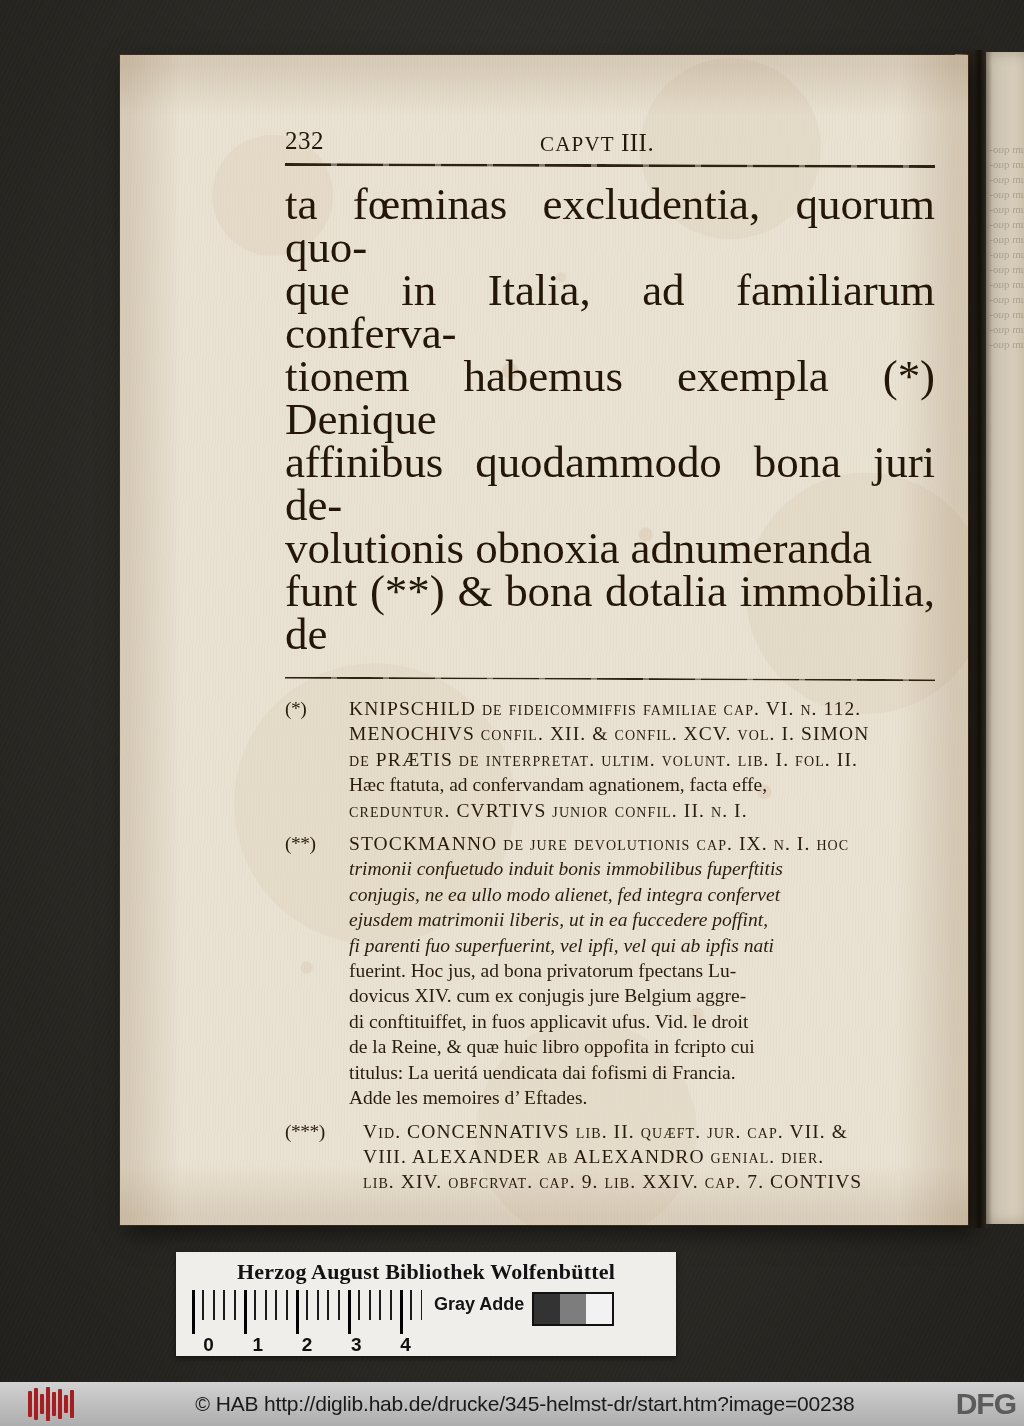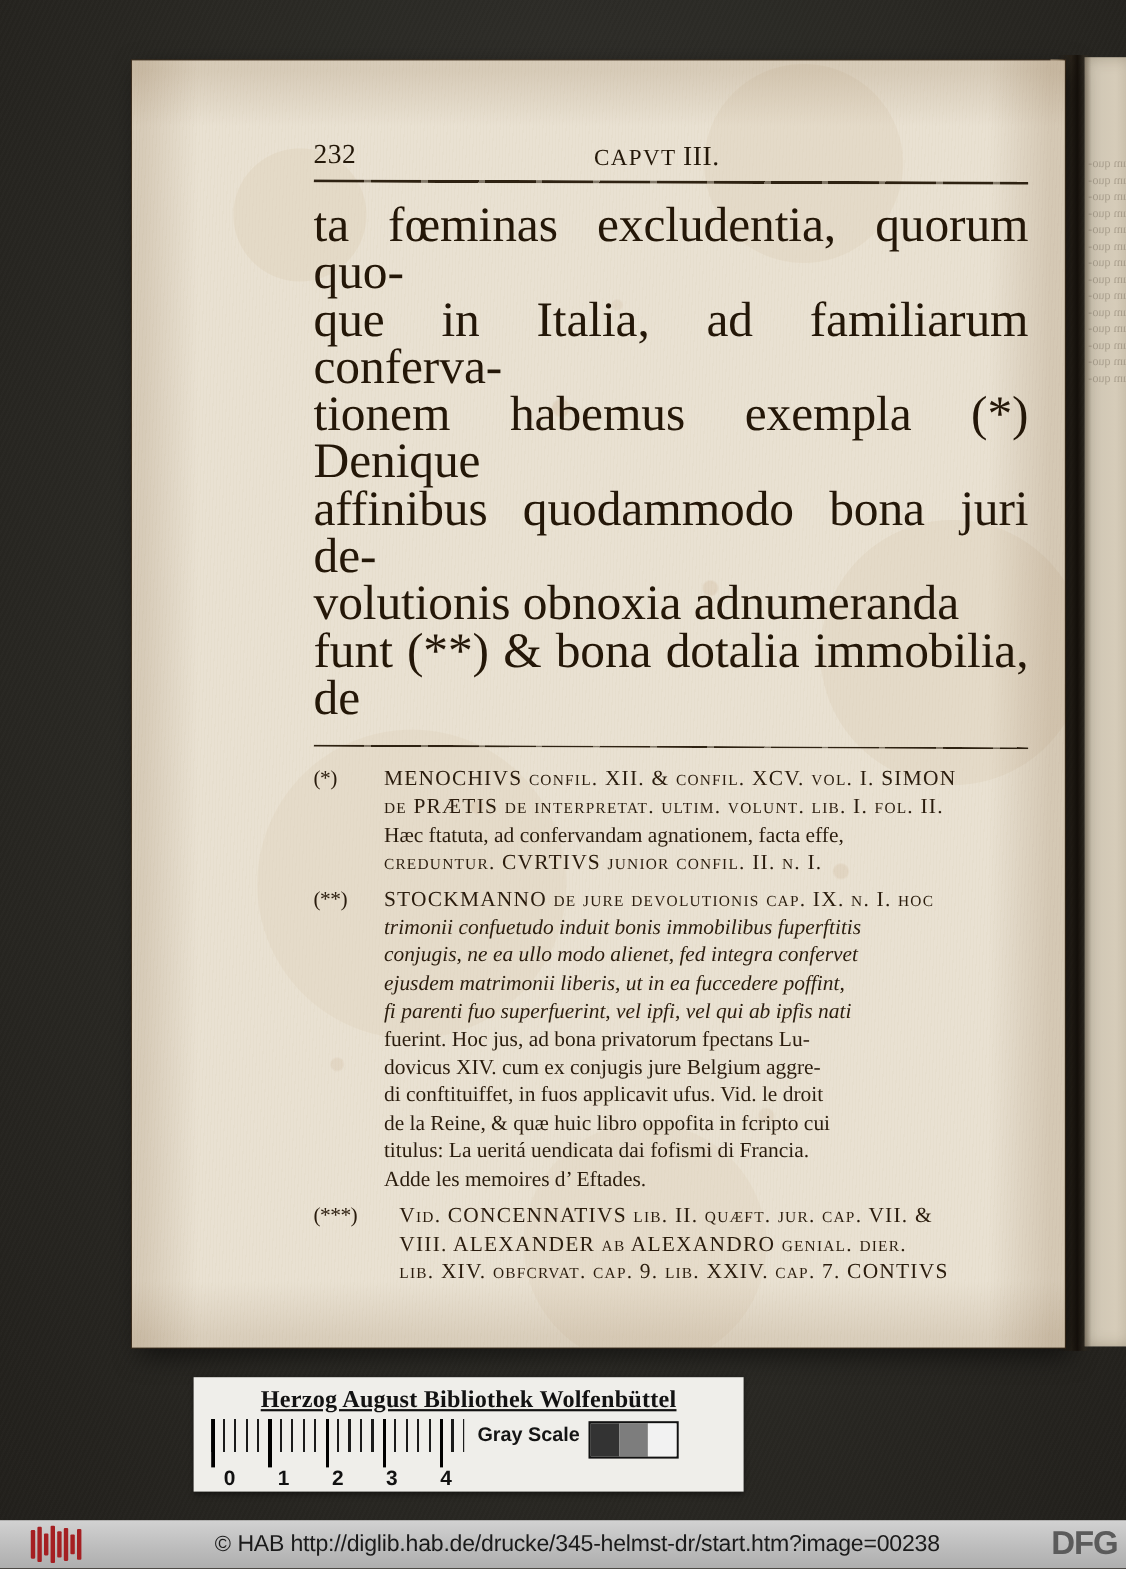--- a/index.html
+++ b/index.html
@@ -88,21 +88,21 @@
   .note .txt{flex:1 1 auto;text-align:justify;}
   .note .txt .l{display:block;white-space:nowrap;}
   .note .txt .l.last{text-align:left;}
   .sc{font-variant:small-caps;letter-spacing:1.1px;}
   .it{font-style:italic;}
 
   
   .target{position:absolute;left:176px;top:1252px;width:500px;height:104px;
     background:#efeeea;box-shadow:0 2px 5px rgba(0,0,0,.5);}
   .target .tgt-title{text-align:center;font-family:"Liberation Serif",serif;
-    font-weight:bold;font-size:22px;color:#121212;margin-top:7px;letter-spacing:.2px;text-decoration:underline;}
+    font-weight:bold;font-size:22px;color:#121212;margin-top:7px;letter-spacing:.2px;}
   .target .tgt-row{display:flex;align-items:flex-start;margin-top:5px;padding:0 10px;}
   .ruler{position:relative;width:230px;height:64px;margin-left:6px;}
   .ruler .ticks{position:absolute;left:0;top:0;width:230px;height:30px;
     background:repeating-linear-gradient(90deg,#1b1b1b 0 2px,rgba(0,0,0,0) 2px 10.4px);}
   .ruler .majors{position:absolute;left:0;top:0;width:230px;height:44px;
     background:repeating-linear-gradient(90deg,#000 0 3px,rgba(0,0,0,0) 3px 52px);}
   .ruler .nums{position:absolute;left:-8px;top:44px;width:246px;display:flex;}
   .ruler .nums span{width:52px;text-align:center;font-family:"Liberation Sans",sans-serif;
     font-weight:bold;font-size:19px;color:#111;}
   .grayscale-lab{font-family:"Liberation Sans",sans-serif;font-weight:bold;font-size:18px;
@@ -176,20 +176,21 @@
 
       <div class="rulewrap2">
         <div class="rule thin"></div>
       </div>
 
       <div class="notes">
 
         <div class="note n1">
           <span class="mark">(*)</span>
           <span class="txt">
+            <span class="l sc">KNIPSCHILD de fideicommiffis familiae cap. VI. n. 112.</span>
             <span class="l sc">MENOCHIVS confil. XII. &amp; confil. XCV. vol. I. SIMON</span>
             <span class="l sc">de PRÆTIS de interpretat. ultim. volunt. lib. I. fol. II.</span>
             <span class="l">Hæc ftatuta, ad confervandam agnationem, facta effe,</span>
             <span class="l last sc">creduntur.  CVRTIVS junior confil. II. n. I.</span>
           </span>
         </div>
 
         <div class="note n2">
           <span class="mark">(**)</span>
           <span class="txt">
@@ -228,21 +229,21 @@
         <div class="majors"></div>
         <div class="nums">
           <span>0</span>
           <span>1</span>
           <span>2</span>
           <span>3</span>
           <span>4</span>
         </div>
       </div>
       <div>
-        <div class="grayscale-lab">Gray Scale</div>
+        <div class="grayscale-lab">Gray Adde</div>
       </div>
       <div class="patches">
         <i style="background: rgb(51, 51, 51);"></i>
         <i style="background: rgb(125, 125, 125);"></i>
         <i style="background: rgb(242, 242, 242);"></i>
       </div>
     </div>
   </div>
 
   <div class="footbar">

